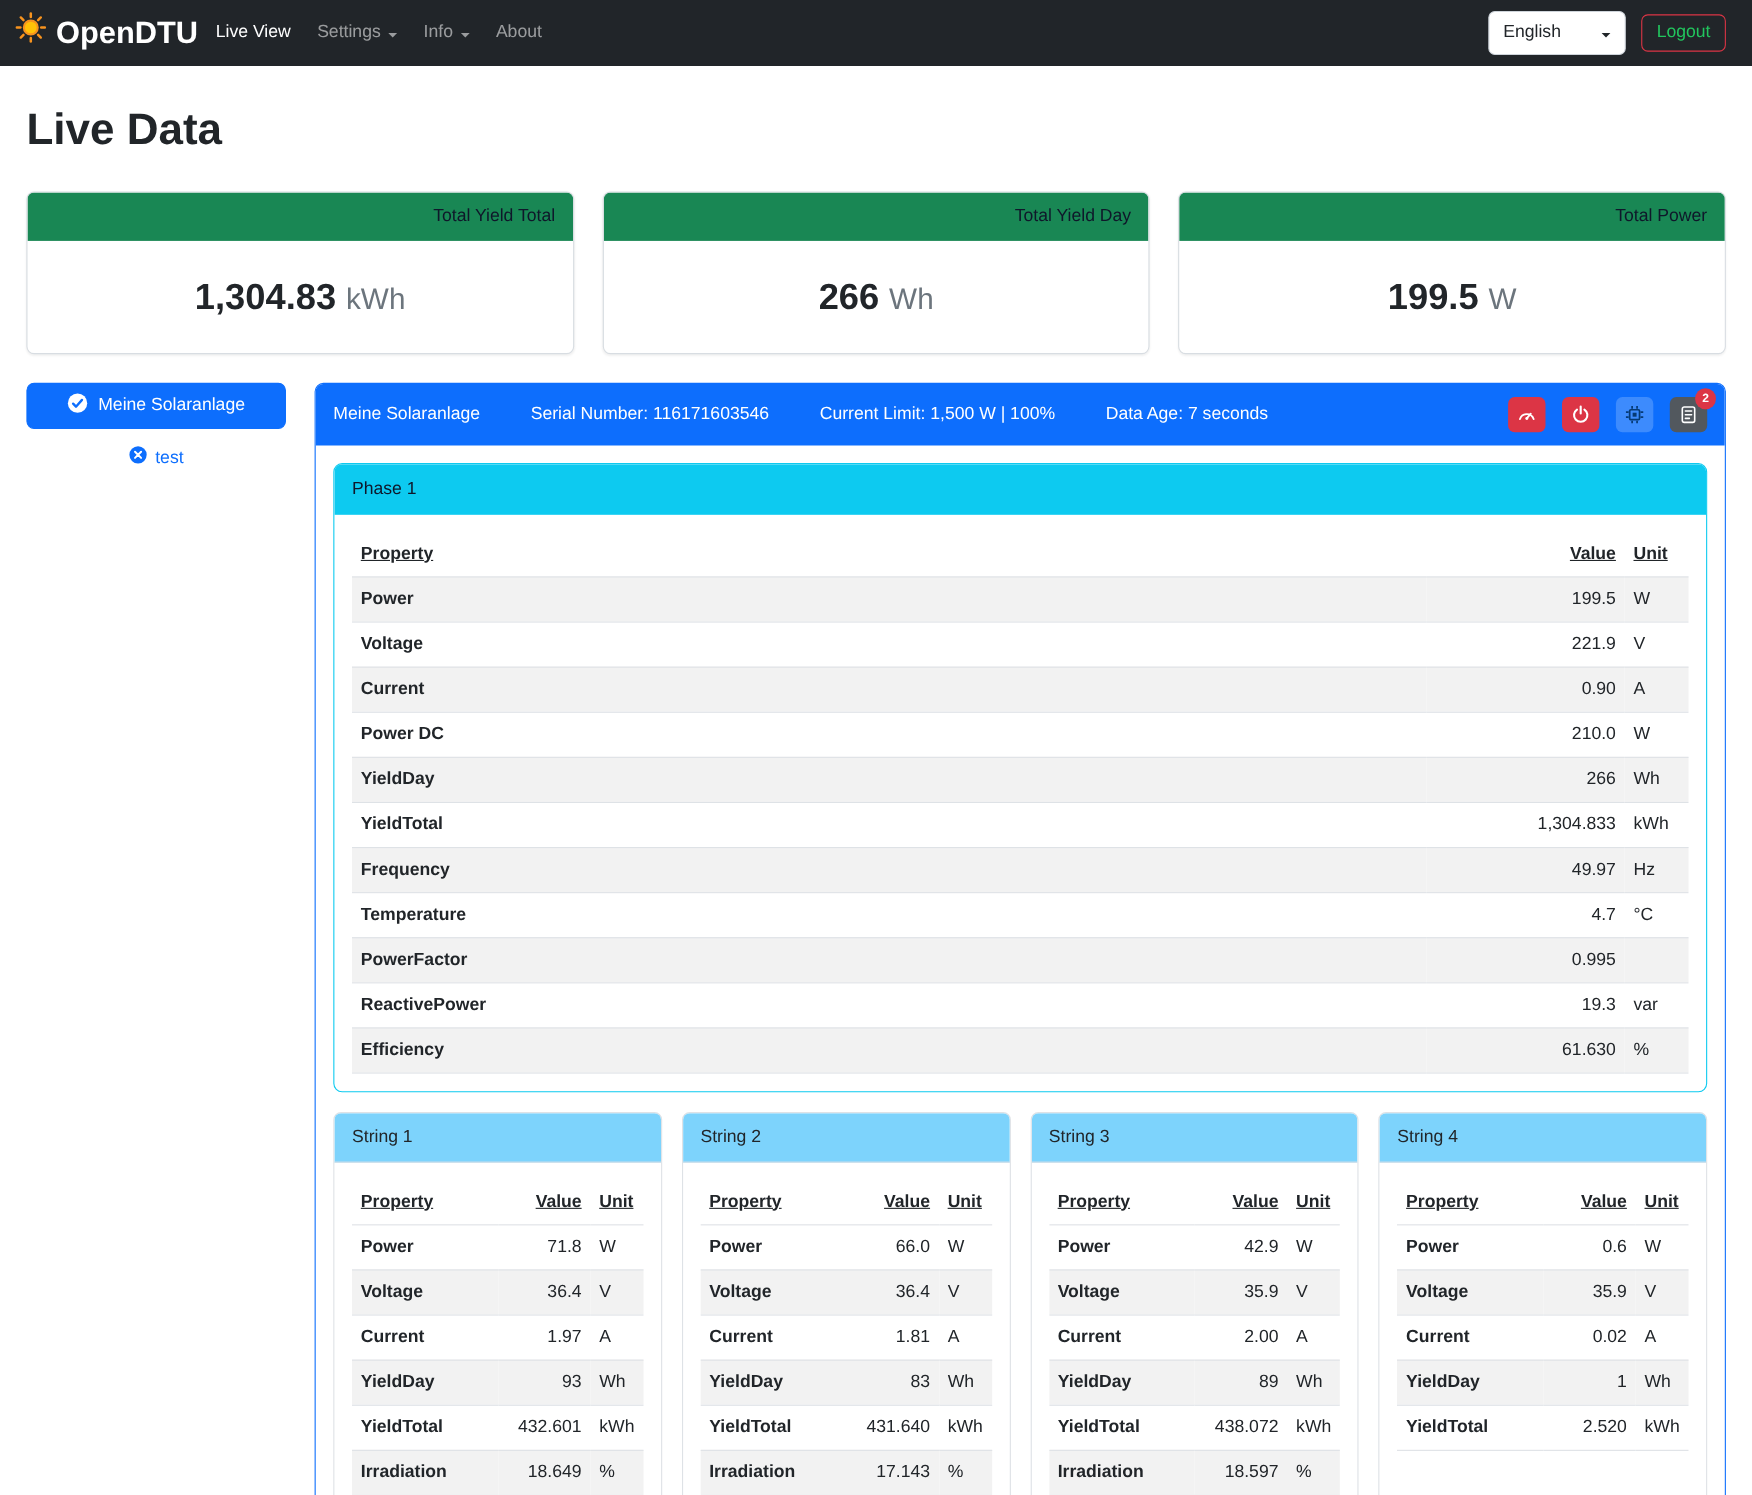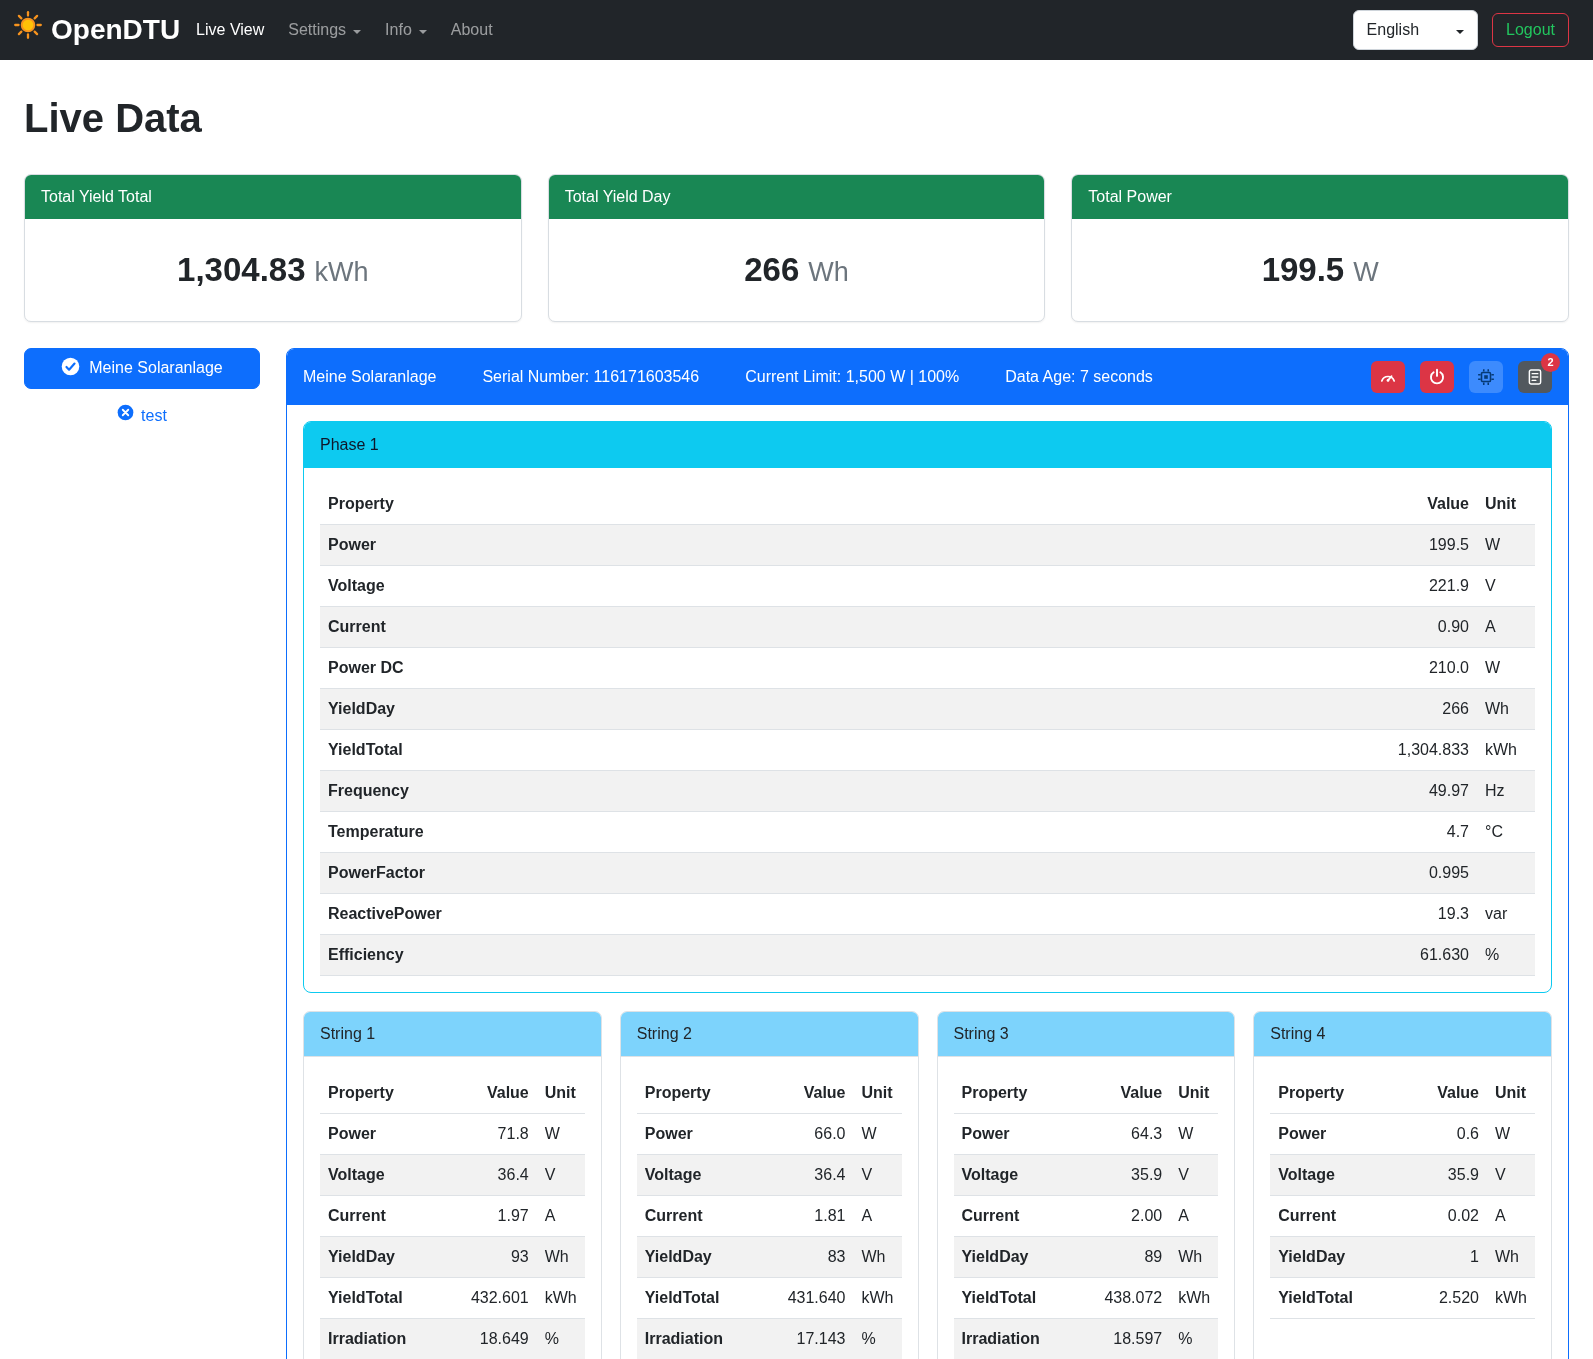--- a/index.html
+++ b/index.html
@@ -62,21 +62,21 @@
   h1.page-title { font-size: 40px; font-weight: 700; margin: 22px 0 26px; }
 
   .summary-row { display: flex; gap: 26px; margin-bottom: 26px; }
   .summary-card {
     flex: 1;
     border: 1px solid #d8dde2; border-radius: 7px;
     overflow: hidden;
     box-shadow: 0 1px 2px rgba(0,0,0,.06);
     background: #fff;
   }
-  .summary-head { background: #198754; color: #ffffff; padding: 10px 16px; }
+  .summary-head { background: #198754; color: #0f172a; padding: 10px 16px; text-align: right; }
   .summary-body { padding: 26px 16px; text-align: center; }
   .summary-value { font-size: 33px; font-weight: 700; color: #212529; }
   .summary-unit { font-size: 27px; font-weight: 500; color: #6c757d; margin-left: 9px; }
 
   .content-row { display: flex; gap: 26px; align-items: flex-start; }
 
   
   aside.inv-list { width: 236px; flex: none; }
   .inv-select-btn {
     width: 100%;
@@ -135,21 +135,21 @@
   .phase-body { padding: 16px; }
 
   
   table.data-table { width: 100%; border-collapse: collapse; }
   .data-table th, .data-table td {
     padding: 8px;
     border-bottom: 1px solid #dee2e6;
     text-align: left;
     vertical-align: middle;
   }
-  .data-table thead th { font-weight: 700; }
+  .data-table thead th { font-weight: 700; text-decoration: underline; }
   .data-table td.col-property { font-weight: 700; }
   .data-table th.col-value, .data-table td.col-value { text-align: right; }
   .striped-odd  tbody tr:nth-child(odd)  { background: #f2f2f2; }
   .striped-even tbody tr:nth-child(even) { background: #f2f2f2; }
 
   .phase-card .col-unit  { width: 58px; }
   .phase-card .col-value { width: 180px; }
 
   
   .strings-row { display: flex; gap: 18px; align-items: stretch; }
@@ -483,21 +483,21 @@
                 <thead>
                   <tr>
                     <th class="col-property">Property</th>
                     <th class="col-value">Value</th>
                     <th class="col-unit">Unit</th>
                   </tr>
                 </thead>
                 <tbody>
                     <tr>
                       <td class="col-property">Power</td>
-                      <td class="col-value">64.3</td>
+                      <td class="col-value">42.9</td>
                       <td class="col-unit">W</td>
                     </tr>
                     <tr>
                       <td class="col-property">Voltage</td>
                       <td class="col-value">35.9</td>
                       <td class="col-unit">V</td>
                     </tr>
                     <tr>
                       <td class="col-property">Current</td>
                       <td class="col-value">2.00</td>

